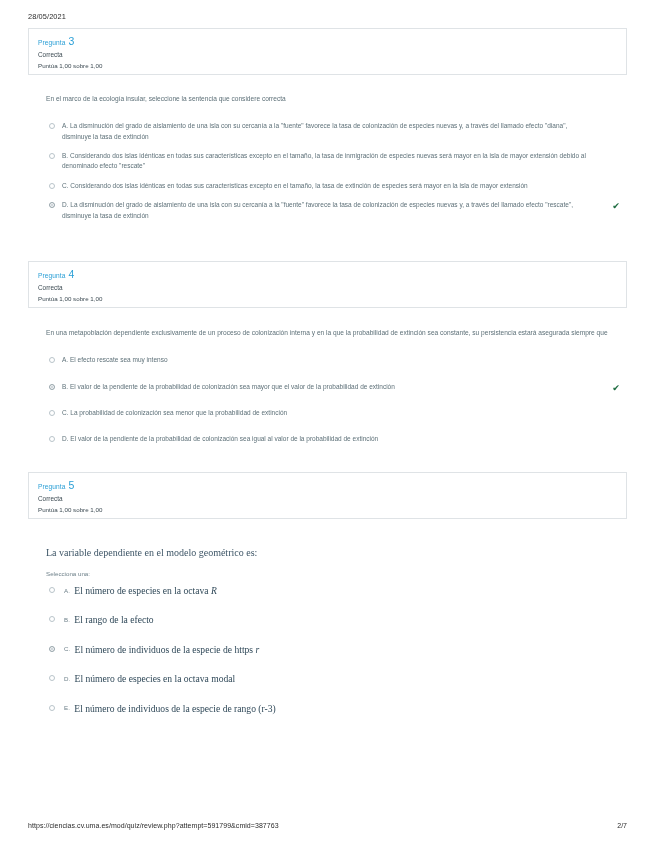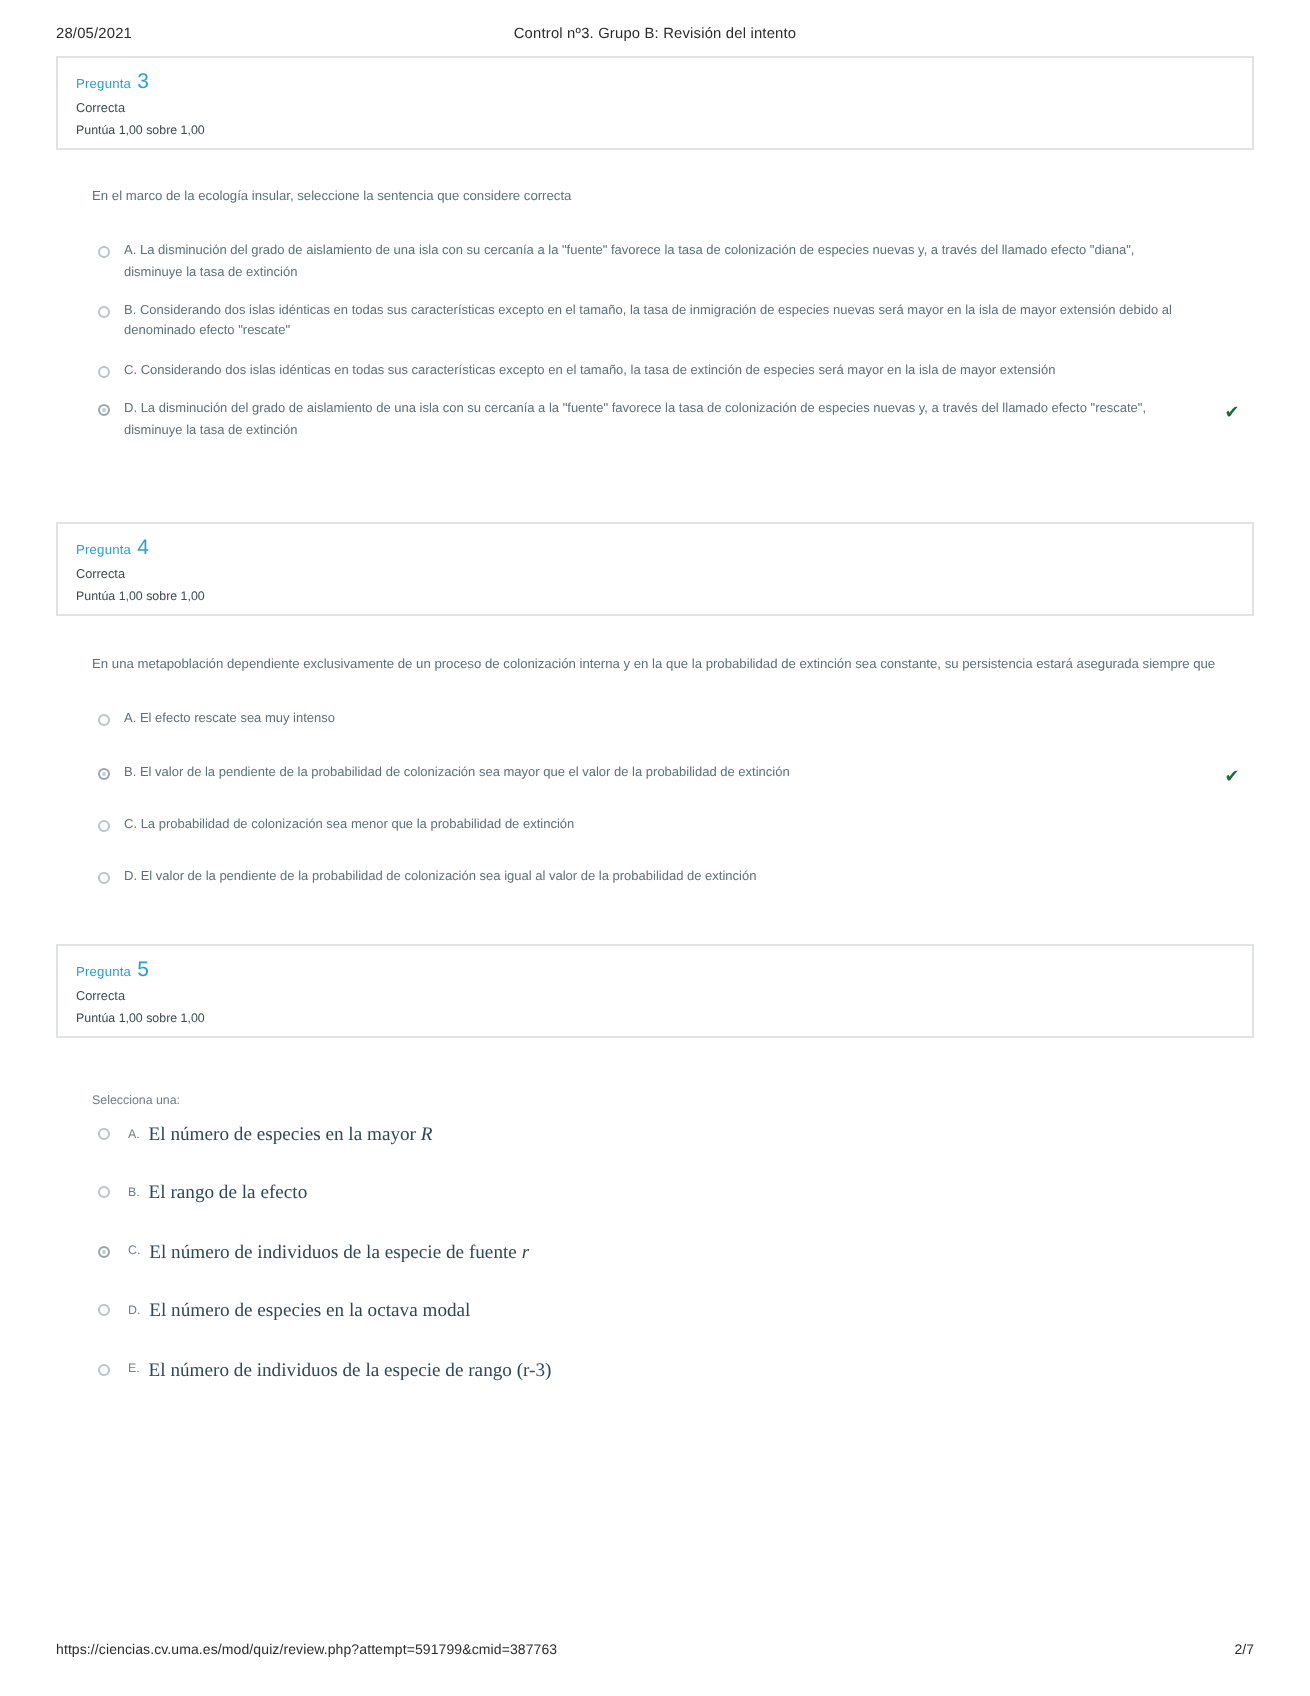--- a/index.html
+++ b/index.html
@@ -175,21 +175,20 @@
     color: #2b2b2b;
   }
   .page-footer .ft-url { position: absolute; left: 28px; top: 0; letter-spacing: 0.05px; }
   .page-footer .ft-page { position: absolute; right: 28px; top: 0; }
 </style>
 </head>
 <body>
 
 <div class="page-header">
   <span class="hdr-date">28/05/2021</span>
-  <span class="hdr-title">Control nº3. Grupo B: Revisión del intento</span>
 </div>
 
 <div class="q-card" style="top:28px;height:47px;">
   <div class="q-card-inner">
     <div class="q-label-row">
       <span class="q-label">Pregunta</span>
       <span class="q-num">3</span>
     </div>
     <div class="q-state">Correcta</div>
     <div class="q-grade">Puntúa 1,00 sobre 1,00</div>
@@ -266,36 +265,37 @@
     <div class="q-label-row">
       <span class="q-label">Pregunta</span>
       <span class="q-num">5</span>
     </div>
     <div class="q-state">Correcta</div>
     <div class="q-grade">Puntúa 1,00 sobre 1,00</div>
   </div>
 </div>
 
 <div class="q-body" style="top:536px;">
+  <p class="serif-stem">La variable dependiente en el modelo geométrico es:</p>
   <div class="select-one">Selecciona una:</div>
   <ul class="answers answers-serif">
     <li class="ans">
       <span class="radio"></span>
       <span class="ans-letter">A.</span>
-      <span>El número de especies en la mayor </span><span class="ital">R</span>
+      <span>El número de especies en la octava </span><span class="ital">R</span>
     </li>
     <li class="ans">
       <span class="radio"></span>
       <span class="ans-letter">B.</span>
       <span>El rango de la efecto</span><span class="ital"></span>
     </li>
     <li class="ans">
       <span class="radio checked"></span>
       <span class="ans-letter">C.</span>
-      <span>El número de individuos de la especie de fuente </span><span class="ital">r</span>
+      <span>El número de individuos de la especie de https </span><span class="ital">r</span>
       
     </li>
     <li class="ans">
       <span class="radio"></span>
       <span class="ans-letter">D.</span>
       <span>El número de especies en la octava modal</span><span class="ital"></span>
     </li>
     <li class="ans">
       <span class="radio"></span>
       <span class="ans-letter">E.</span>

